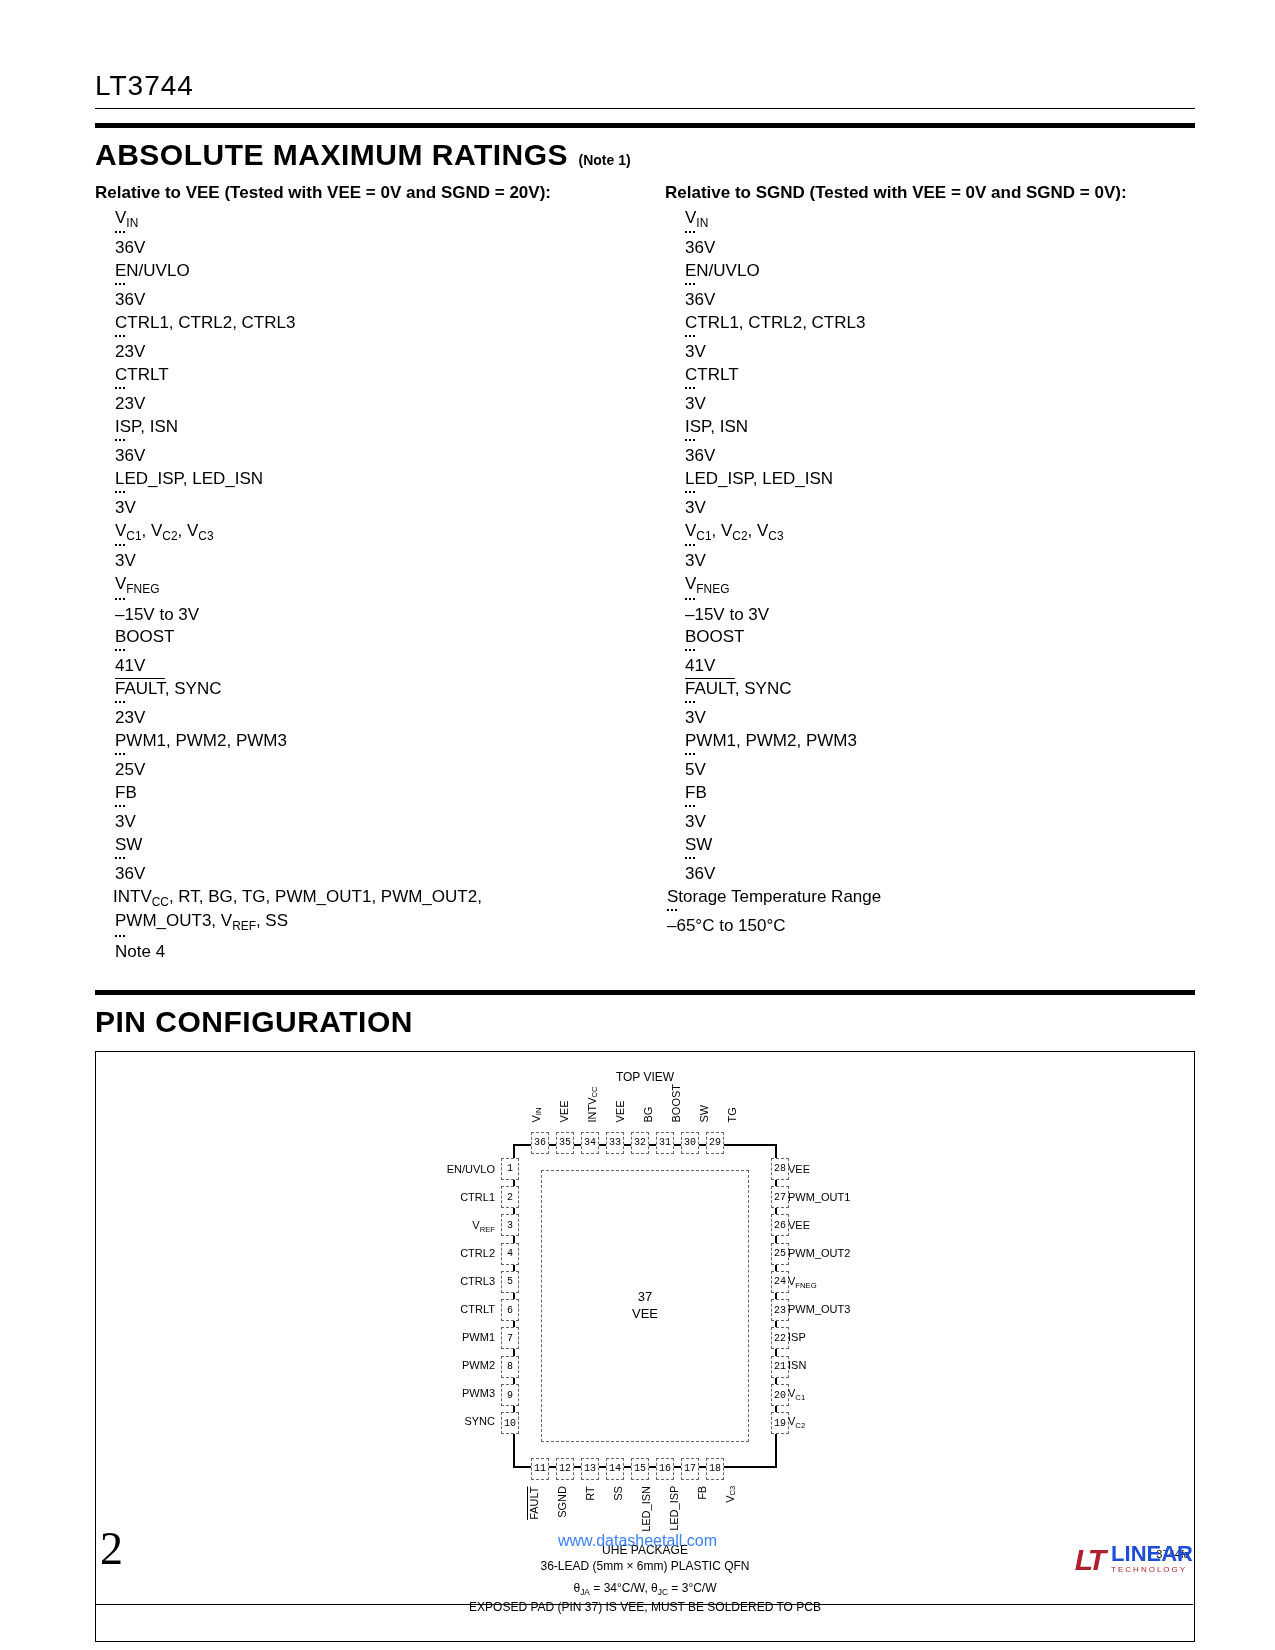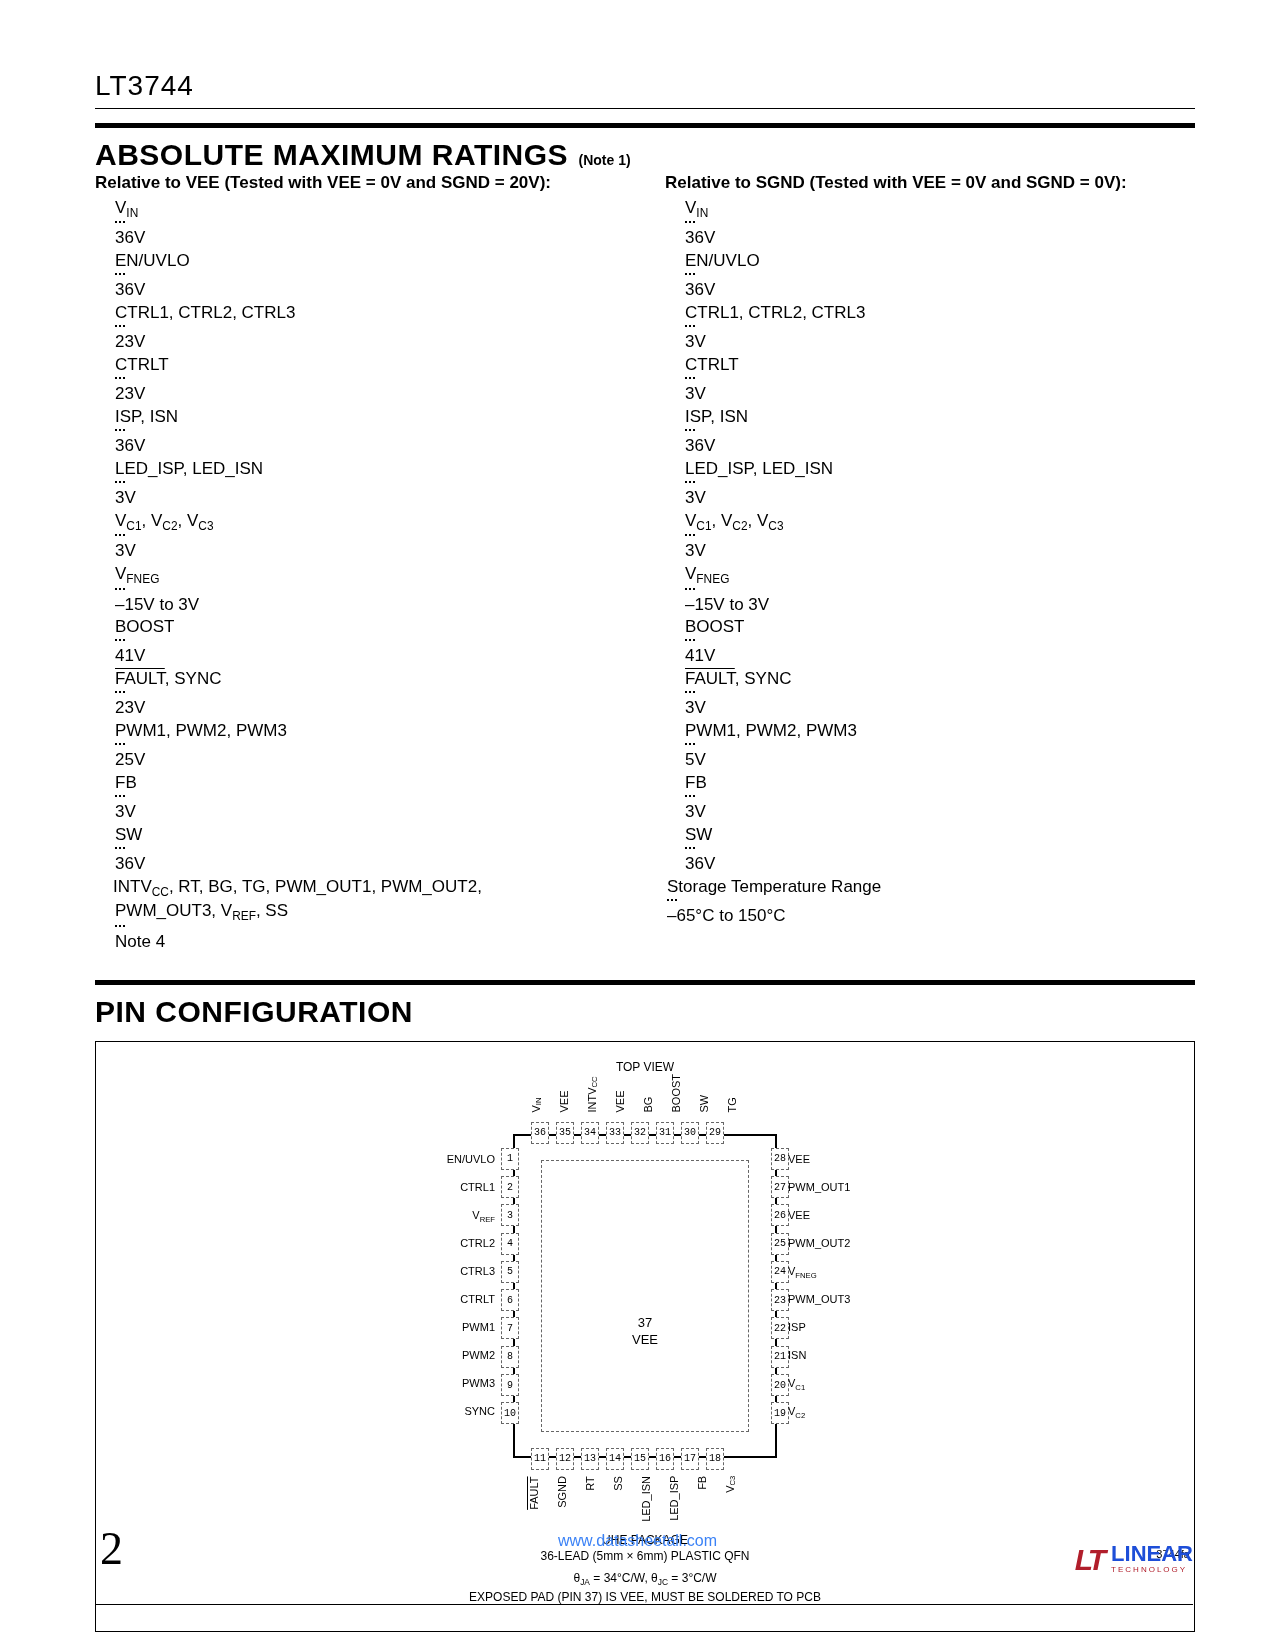--- a/index.html
+++ b/index.html
@@ -14,41 +14,41 @@
   .page{padding:70px 80px 0 95px;}
   .part-number{font-size:28px;font-weight:400;letter-spacing:1px;}
   .thin-rule{border:none;border-top:1.5px solid #000;margin:6px 0 14px 0;}
   .thick-rule{border:none;border-top:5px solid #000;margin:0 0 10px 0;}
   .section-title{
     font-family:"Arial Black",Arial,sans-serif;
     font-weight:900;font-size:30px;letter-spacing:0.5px;
     display:inline-block;margin:0;
   }
   .section-note{font-size:14px;font-weight:bold;margin-left:6px;}
-  .columns{display:flex;gap:40px;}
+  .columns{display:flex;gap:40px;margin-top:10px;}
   .col{flex:1;font-size:17px;line-height:1.35;}
   .col-header{font-weight:bold;margin-bottom:2px;}
   .row{display:flex;align-items:baseline;white-space:nowrap;padding-left:18px;flex-direction:column;}
   .label{flex:0 0 auto;}
   .dots{flex:1 1 auto;border-bottom:2px dotted #000;margin:0 2px 4px 2px;min-width:10px;}
   .value{flex:0 0 auto;}
   .overline{text-decoration:overline;}
   sub{font-size:0.7em;}
   
   .pin-frame{border:1px solid #000;margin-top:12px;padding:18px 0 26px 0;text-align:center;}
   .topview{font-size:12px;margin-bottom:4px;}
   .pin-diagram{display:inline-block;position:relative;}
   .chip-outer{
     width:260px;height:320px;border:2px solid #000;position:relative;margin:0 auto;
   }
   .chip-inner{
     position:absolute;left:26px;top:24px;right:26px;bottom:24px;
     border:1.5px dashed #666;
   }
-  .die-label{position:absolute;left:50%;top:50%;transform:translate(-50%,-50%);font-size:13px;text-align:center;margin-top:36px;}
+  .die-label{position:absolute;left:50%;top:50%;transform:translate(-50%,-50%);font-size:13px;text-align:center;}
   .die-label div{line-height:1.3;}
   
   .pinnum{
     width:18px;height:22px;border:1.5px dashed #666;font-size:10px;
     display:flex;align-items:center;justify-content:center;background:#fff;box-sizing:border-box;font-family:Liberation Mono, monospace;
   }
   .side-left,.side-right{position:absolute;display:flex;flex-direction:column;gap:6.3px;}
   .side-left{left:-14px;top:12px;}
   .side-right{right:-14px;top:12px;}
   .side-top,.side-bottom{position:absolute;display:flex;gap:7px;}

